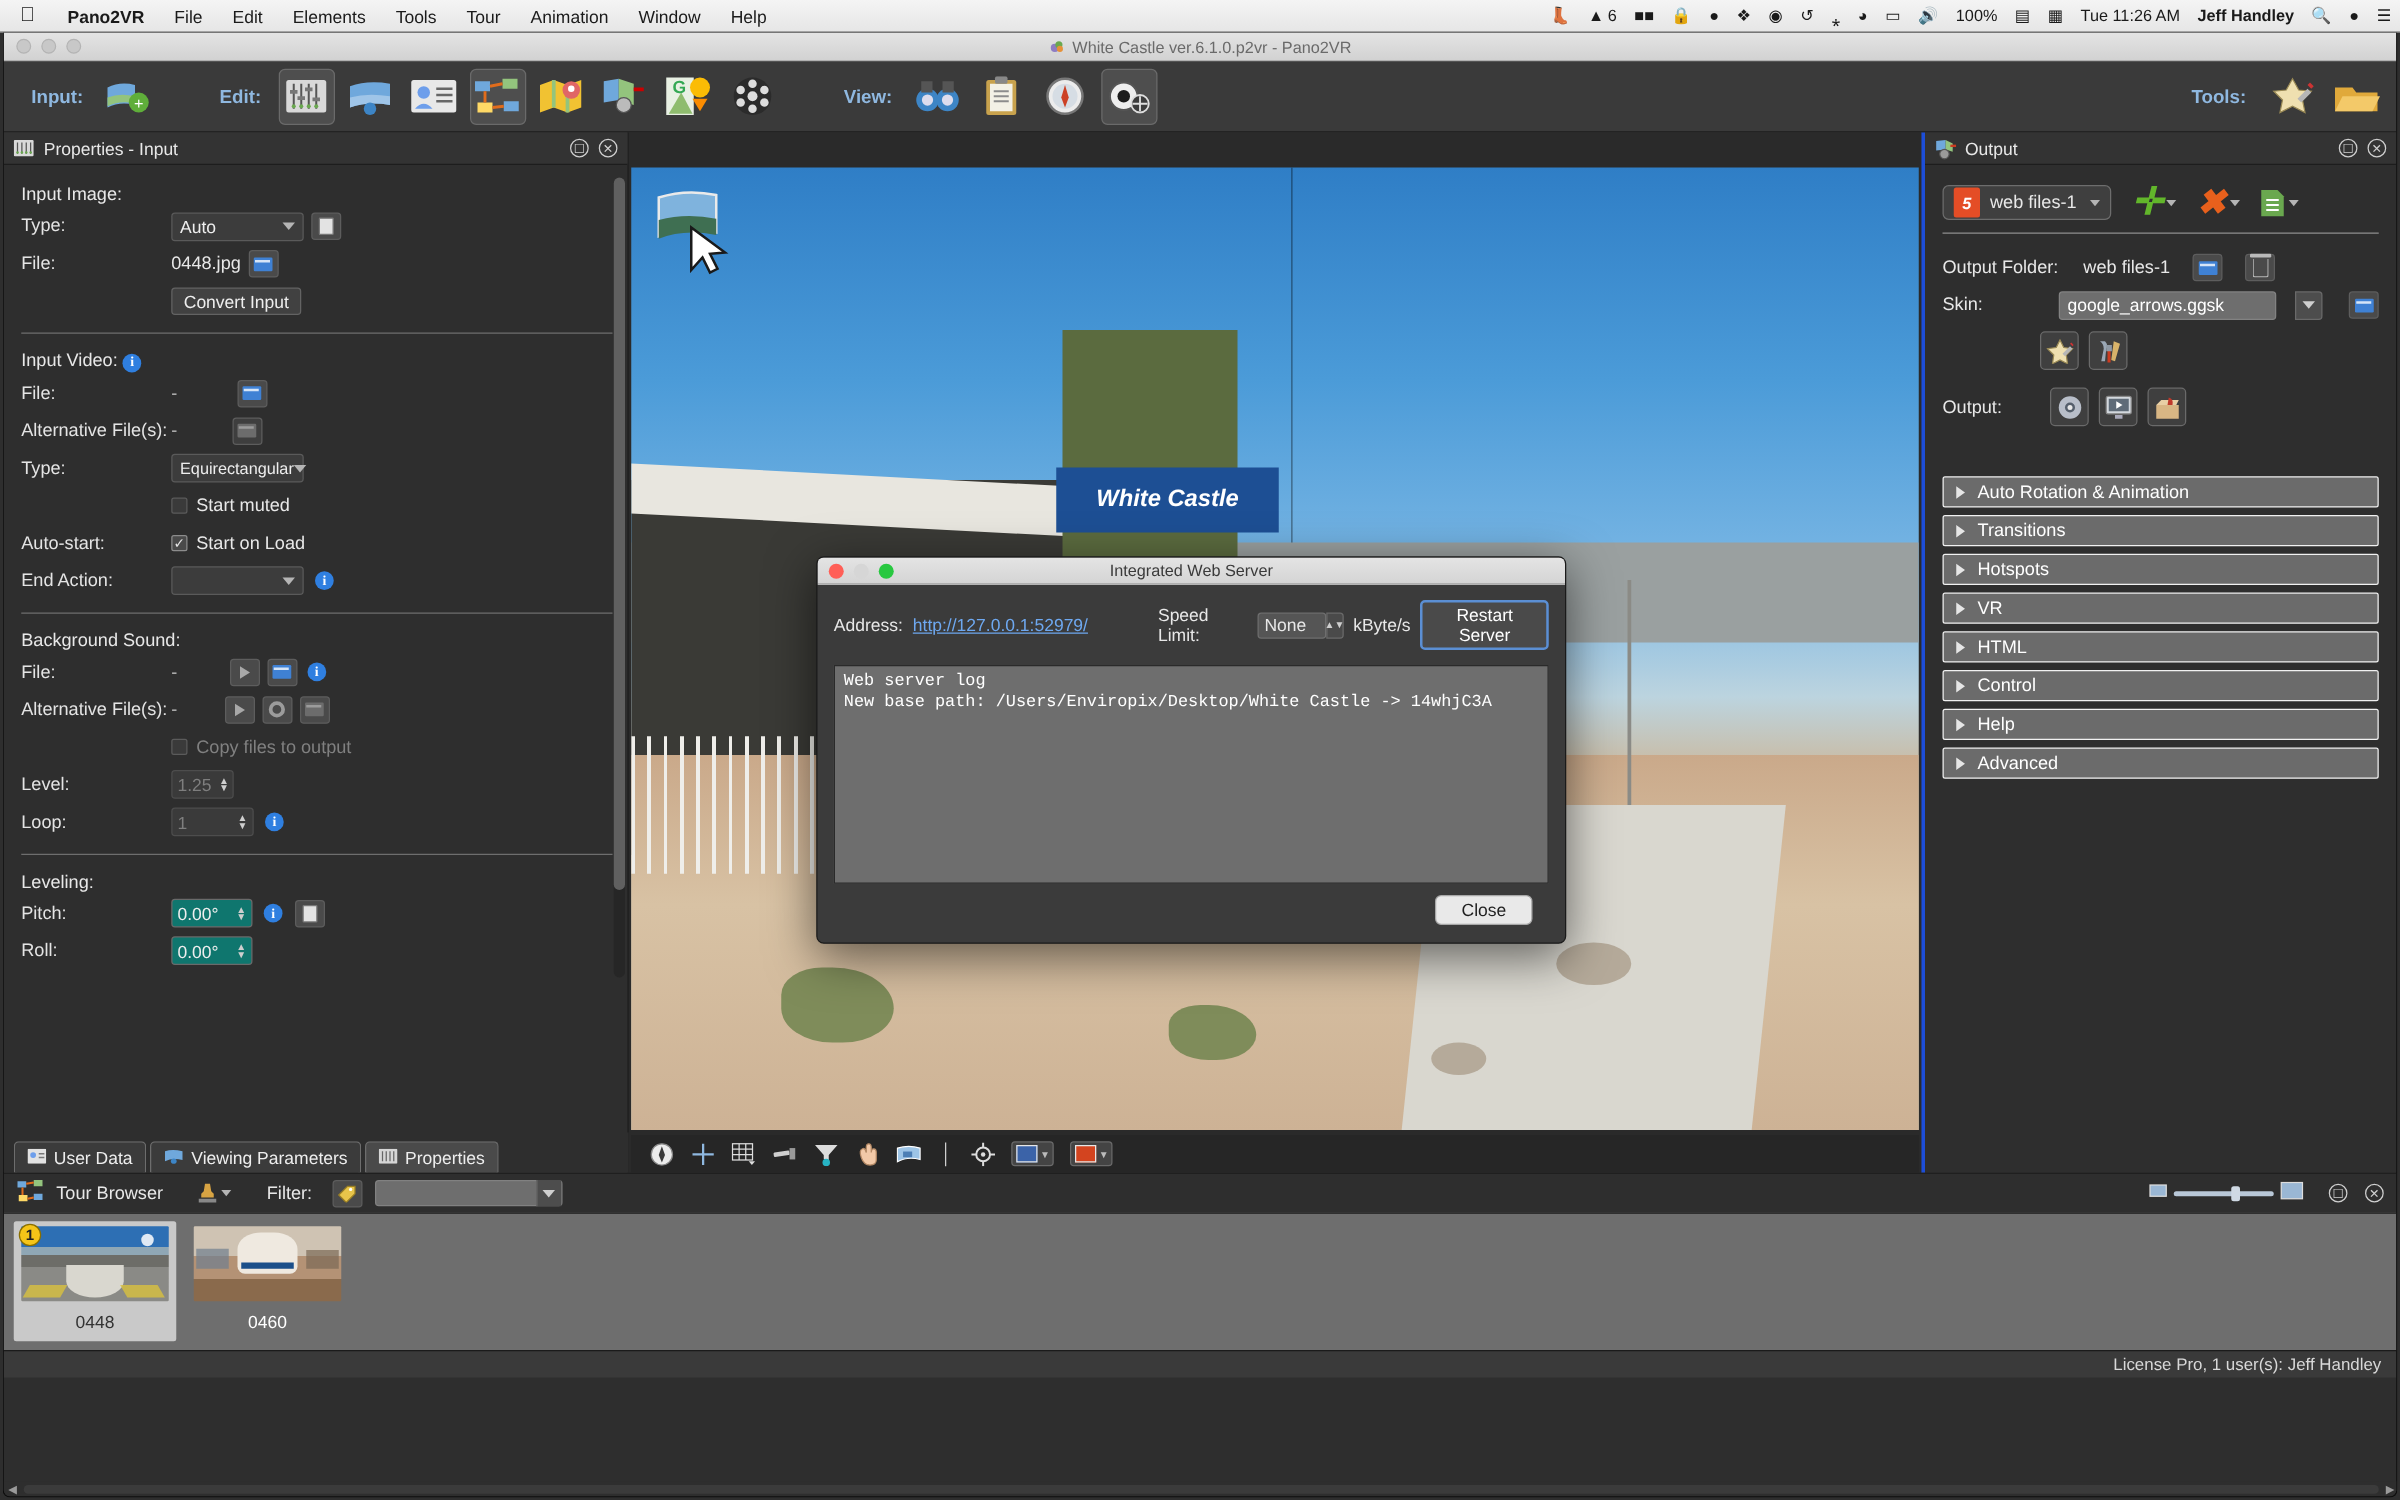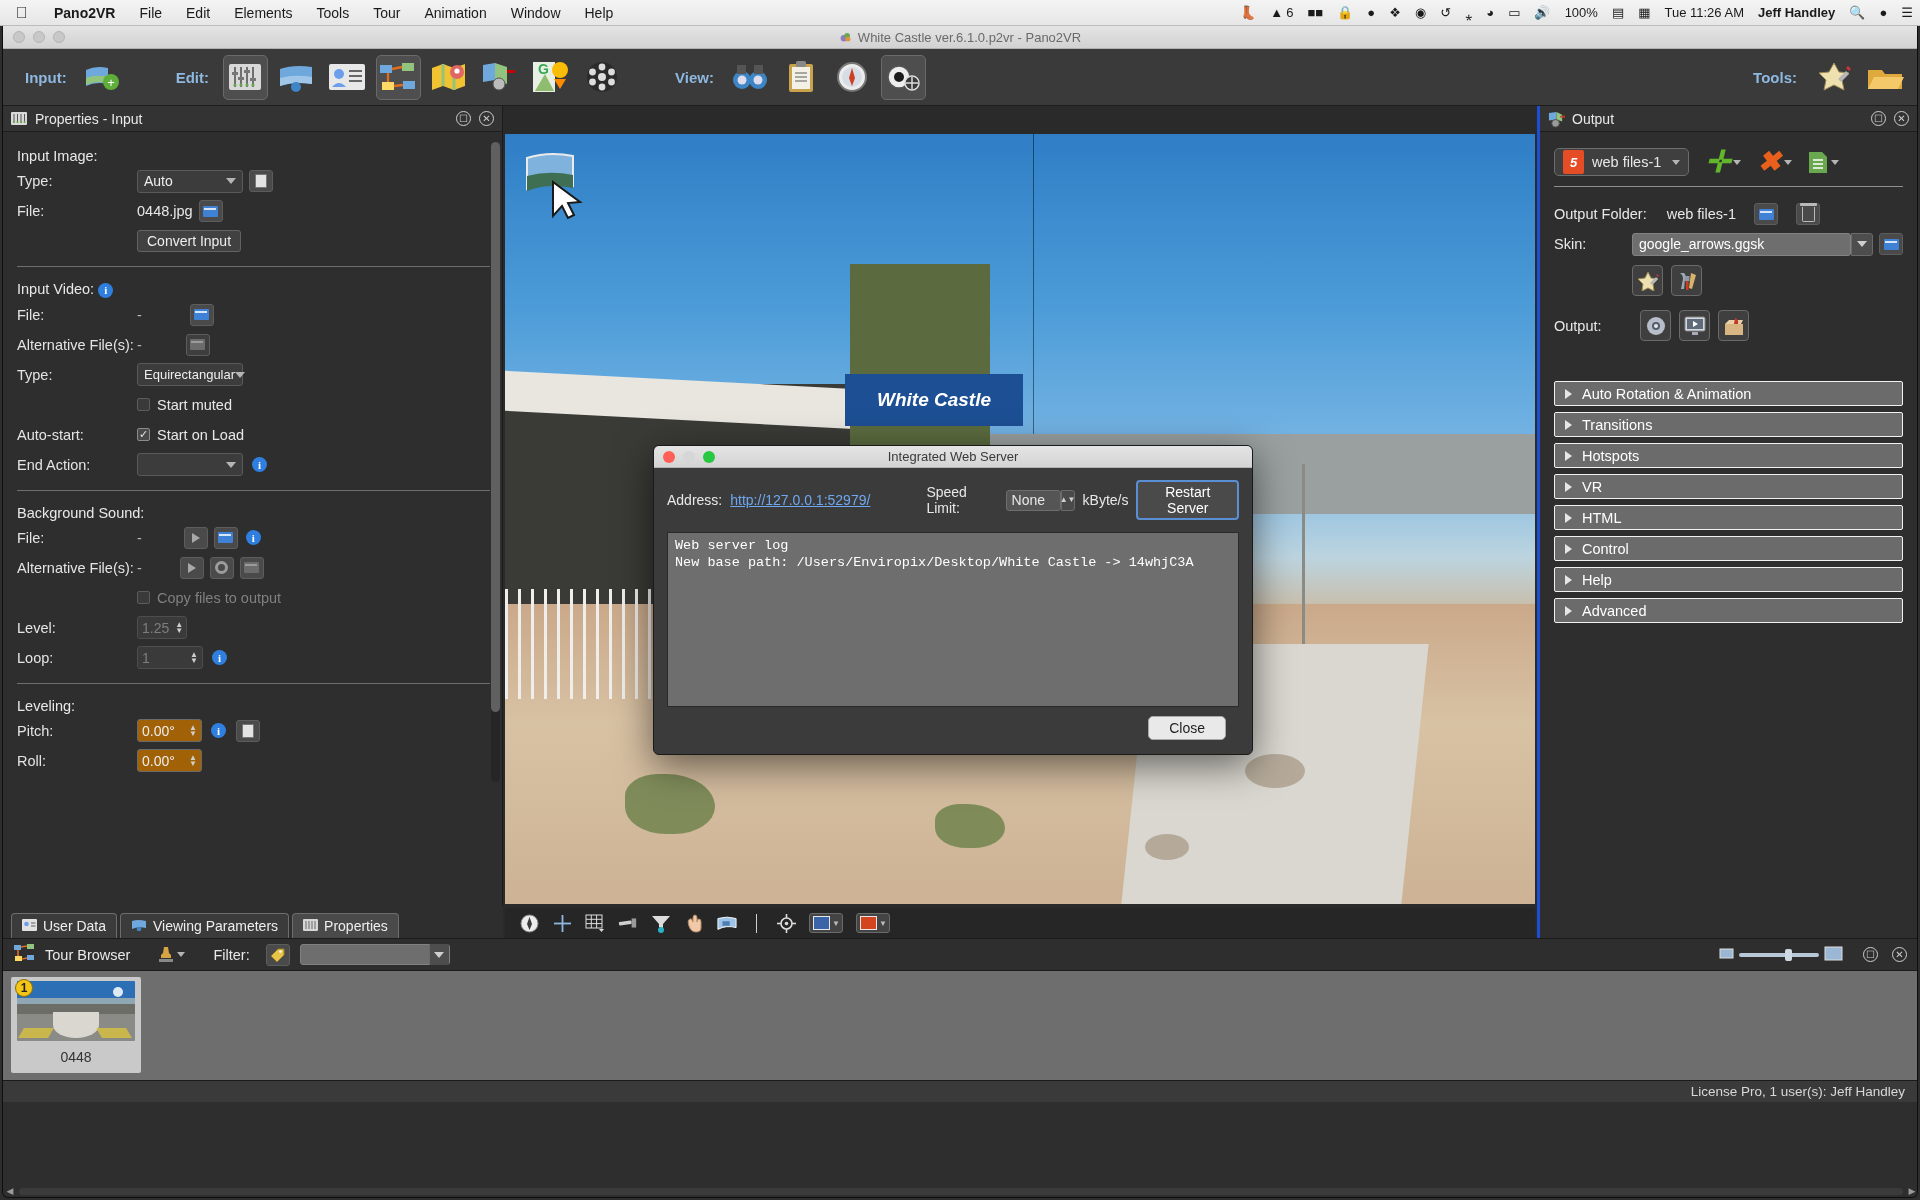--- a/index.html
+++ b/index.html
@@ -86,21 +86,21 @@
   .folder.dim{ background:#6c6c6c;}
   .folder.dim:after{ background:#9b9b9b;}
   .btn{
     background:#414141; border:1px solid #636363; border-radius:3px; color:#eee;
     padding:2px 9px; font-size:14px;
   }
   .chk{ width:13px;height:13px;border:1px solid #8c8c8c;background:#4a4a4a;border-radius:2px;display:inline-flex;align-items:center;justify-content:center;font-size:11px;color:#e5e5e5;}
   .chk.dim{ border-color:#5b5b5b; background:#3a3a3a;}
   .info{ width:15px;height:15px;border-radius:50%;background:#2f7fe0;color:#fff;font-size:11px;font-weight:bold;display:inline-flex;align-items:center;justify-content:center;font-family:"Liberation Serif",serif;}
   .spin{
-    height:23px;background:#a16207;border:1px solid #6a6a6a;border-radius:3px;display:flex;align-items:center;
+    height:23px;background:#0f766e;border:1px solid #6a6a6a;border-radius:3px;display:flex;align-items:center;
     padding:0 4px;color:#eee;font-size:14px;
   }
   .spin.dim{ background:#3a3a3a;color:#7e7e7e;border-color:#4d4d4d;}
   .spin .arrows{ margin-left:6px; display:flex; flex-direction:column; line-height:6px; font-size:8px;color:#cfcfcf;}
   .dash{ color:#b9b9b9; }
   .play{ width:0;height:0;border-top:5px solid transparent;border-bottom:5px solid transparent;border-left:8px solid #a8a8a8;}
   .gear{ width:13px;height:13px;border-radius:50%;border:3px solid #9c9c9c;}
   .copyico{width:12px;height:14px;background:#e3e3e3;border:1px solid #777;border-radius:1px;position:relative;}
   .copyico:before{content:"";position:absolute;left:-3px;top:-3px;width:12px;height:14px;background:#bdbdbd;border:1px solid #777;z-index:-1;}
   
@@ -784,21 +784,21 @@
           <span style="flex:none">Output Folder:</span>
           <span style="margin-left:8px">web files-1</span>
           <span class="sm-btn">
               <i class="folder"></i>
             </span>
           <span class="sm-btn">
               <i class="trash"></i>
             </span>
         </div>
 
-        <div class="r-row" style="gap:0">
+        <div class="r-row" style="gap:15px">
           <span class="r-lab">Skin:</span>
           <span class="skinbox">google_arrows.ggsk</span>
           <span class="skincaret">
               <i class="caret" style="width:0;height:0;border-left:5px solid transparent;border-right:5px solid transparent;border-top:6px solid #cfcfcf"></i>
             </span>
           <span class="sm-btn">
               <i class="folder"></i>
             </span>
         </div>
 
@@ -935,20 +935,29 @@
     <div class="thumb sel">
       <span class="badge">1</span>
       <span class="img" style="background:linear-gradient(#2d6fb4 0 28%,#8fa7b5 28% 38%,#6d6d68 38% 55%,#8a8a86 55% 100%);position:relative;overflow:hidden">
         <i style="position:absolute;left:50%;top:52%;width:46px;height:26px;transform:translateX(-50%);background:#d9d7cf;border-radius:0 0 50% 50%"></i>
         <i style="position:absolute;left:4px;bottom:3px;width:30px;height:10px;background:#d8c13f;opacity:.8;transform:skewX(-30deg)"></i>
         <i style="position:absolute;right:6px;bottom:3px;width:30px;height:10px;background:#d8c13f;opacity:.8;transform:skewX(30deg)"></i>
         <i style="position:absolute;right:12px;top:6px;width:10px;height:10px;border-radius:50%;background:#fff;opacity:.85"></i>
       </span>
       <span class="cap">0448</span>
     </div>
+    <div class="thumb">
+      <span class="img" style="background:linear-gradient(#cfc3b3 0 40%,#b49275 40% 70%,#8a6a4c 70% 100%);position:relative;overflow:hidden">
+        <i style="position:absolute;left:30%;top:8%;width:40%;height:55%;background:#efe9e0;border-radius:40% 40% 6px 6px"></i>
+        <i style="position:absolute;left:32%;top:48%;width:36%;height:8%;background:#1b4f8a"></i>
+        <i style="position:absolute;left:2px;top:30%;width:22%;height:26%;background:#6f7f8f;opacity:.7"></i>
+        <i style="position:absolute;right:2px;top:32%;width:22%;height:24%;background:#7a6a56;opacity:.7"></i>
+      </span>
+      <span class="cap">0460</span>
+    </div>
   </div>
 
   <div id="hscroll">
     <span class="arrow">◀</span>
     <span class="tr"></span>
     <span class="arrow">▶</span>
   </div>
 
   <div id="statusbar">
     <span>License Pro, 1 user(s): Jeff Handley</span>

